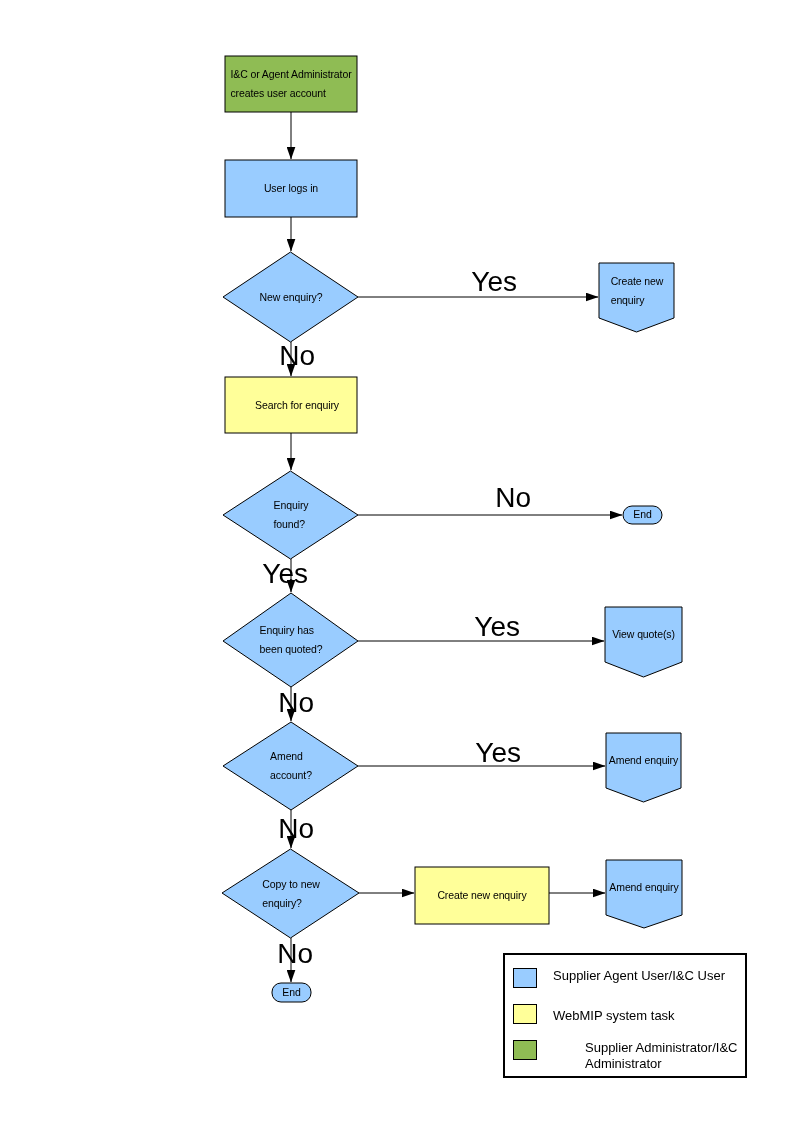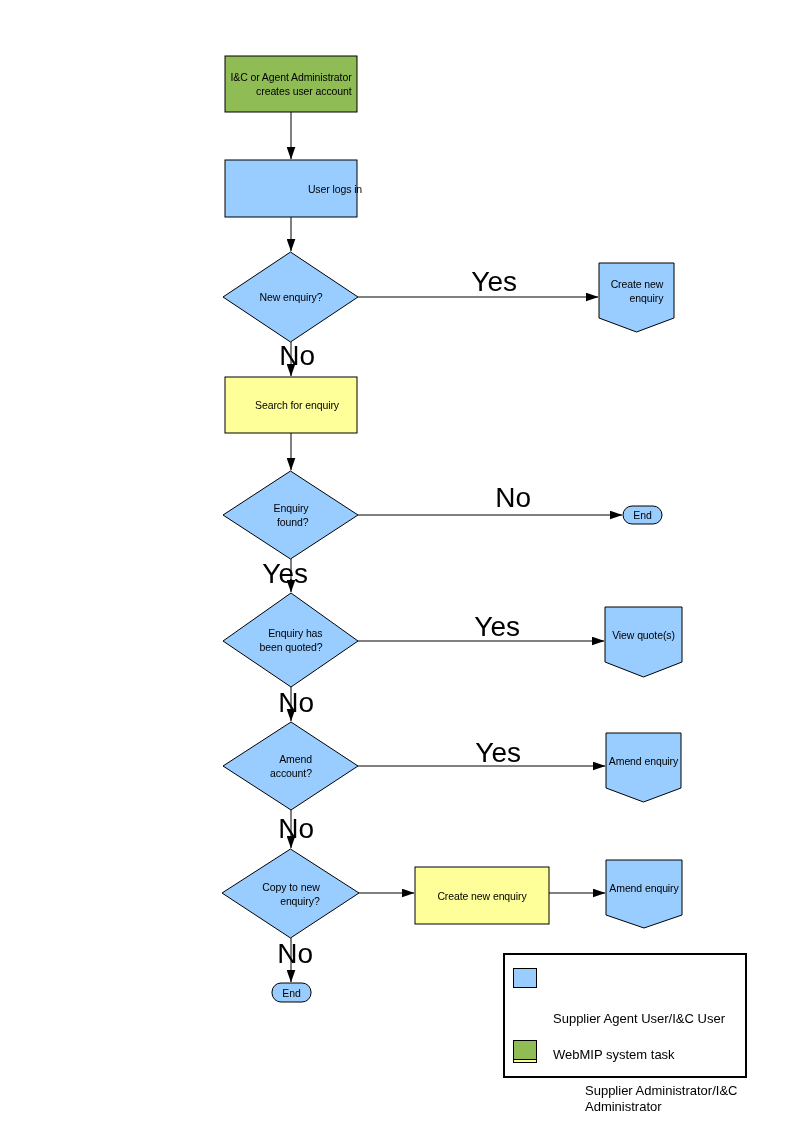--- a/index.html
+++ b/index.html
@@ -12,24 +12,24 @@
     overflow: hidden;
   }
   .diagram-svg { position: absolute; left: 0; top: 0; }
   .diagram-svg .shape { stroke: #000000; stroke-width: 1px; }
   .diagram-svg .connector { stroke: #000000; stroke-width: 1px; fill: none; }
   .node-label {
     position: absolute;
     display: flex;
     align-items: center;
     justify-content: center;
-    text-align: right;
+    text-align: left;
     font-size: 10.5px;
     letter-spacing: -0.1px;
-    line-height: 14px;
+    line-height: 19px;
     color: #000000;
     white-space: pre-line;
     pointer-events: none;
   }
   .edge-label {
     position: absolute;
     width: 80px;
     height: 28px;
     line-height: 28px;
     text-align: right;
@@ -51,21 +51,20 @@
     gap: 16px;
     align-items: flex-start;
   }
   .legend-row .swatch { flex: 0 0 auto; }
   .legend-row .swatch rect { stroke: #000000; stroke-width: 1px; }
   .legend-label {
     font-size: 13px;
     line-height: 16px;
     width: 190px;
     color: #000000;
-    margin-top: 43px;
   }
 </style>
 </head>
 <body>
 
 <div class="page">
 
   <svg class="diagram-svg" width="794" height="1123" viewBox="0 0 794 1123">
     <defs>
       <marker id="arrow" markerWidth="13" markerHeight="9" refX="12.5" refY="4.5" orient="auto">
@@ -100,21 +99,21 @@
     <line class="connector" x1="291" y1="687" x2="291" y2="721" marker-end="url(#arrow)"></line>
     <line class="connector" x1="358" y1="766" x2="605" y2="766" marker-end="url(#arrow)"></line>
     <line class="connector" x1="291" y1="810" x2="291" y2="848" marker-end="url(#arrow)"></line>
     <line class="connector" x1="359" y1="893" x2="414" y2="893" marker-end="url(#arrow)"></line>
     <line class="connector" x1="549" y1="893" x2="605" y2="893" marker-end="url(#arrow)"></line>
     <line class="connector" x1="291" y1="938" x2="291" y2="982" marker-end="url(#arrow)"></line>
   </svg>
 
   <div class="node-label" style="left:221px; top:56px; width:140px; height:56px;">I&amp;C or Agent Administrator
 creates user account</div>
-  <div class="node-label" style="left:225px; top:160px; width:132px; height:57px;padding-left:44px;">User logs in</div>
+  <div class="node-label" style="left:225px; top:160px; width:132px; height:57px;">User logs in</div>
   <div class="node-label" style="left:226px; top:252px; width:130px; height:90px;">New enquiry?</div>
   <div class="node-label" style="left:595px; top:263px; width:84px; height:55px;">Create new
 enquiry</div>
   <div class="node-label" style="left:225px; top:377px; width:144px; height:56px;">Search for enquiry</div>
   <div class="node-label" style="left:226px; top:471px; width:130px; height:88px;">Enquiry
 found?</div>
   <div class="node-label" style="left:623px; top:505px; width:39px; height:19px;">End</div>
   <div class="node-label" style="left:226px; top:593px; width:130px; height:94px;">Enquiry has
 been quoted?</div>
   <div class="node-label" style="left:601px; top:607px; width:85px; height:55px;">View quote(s)</div>

